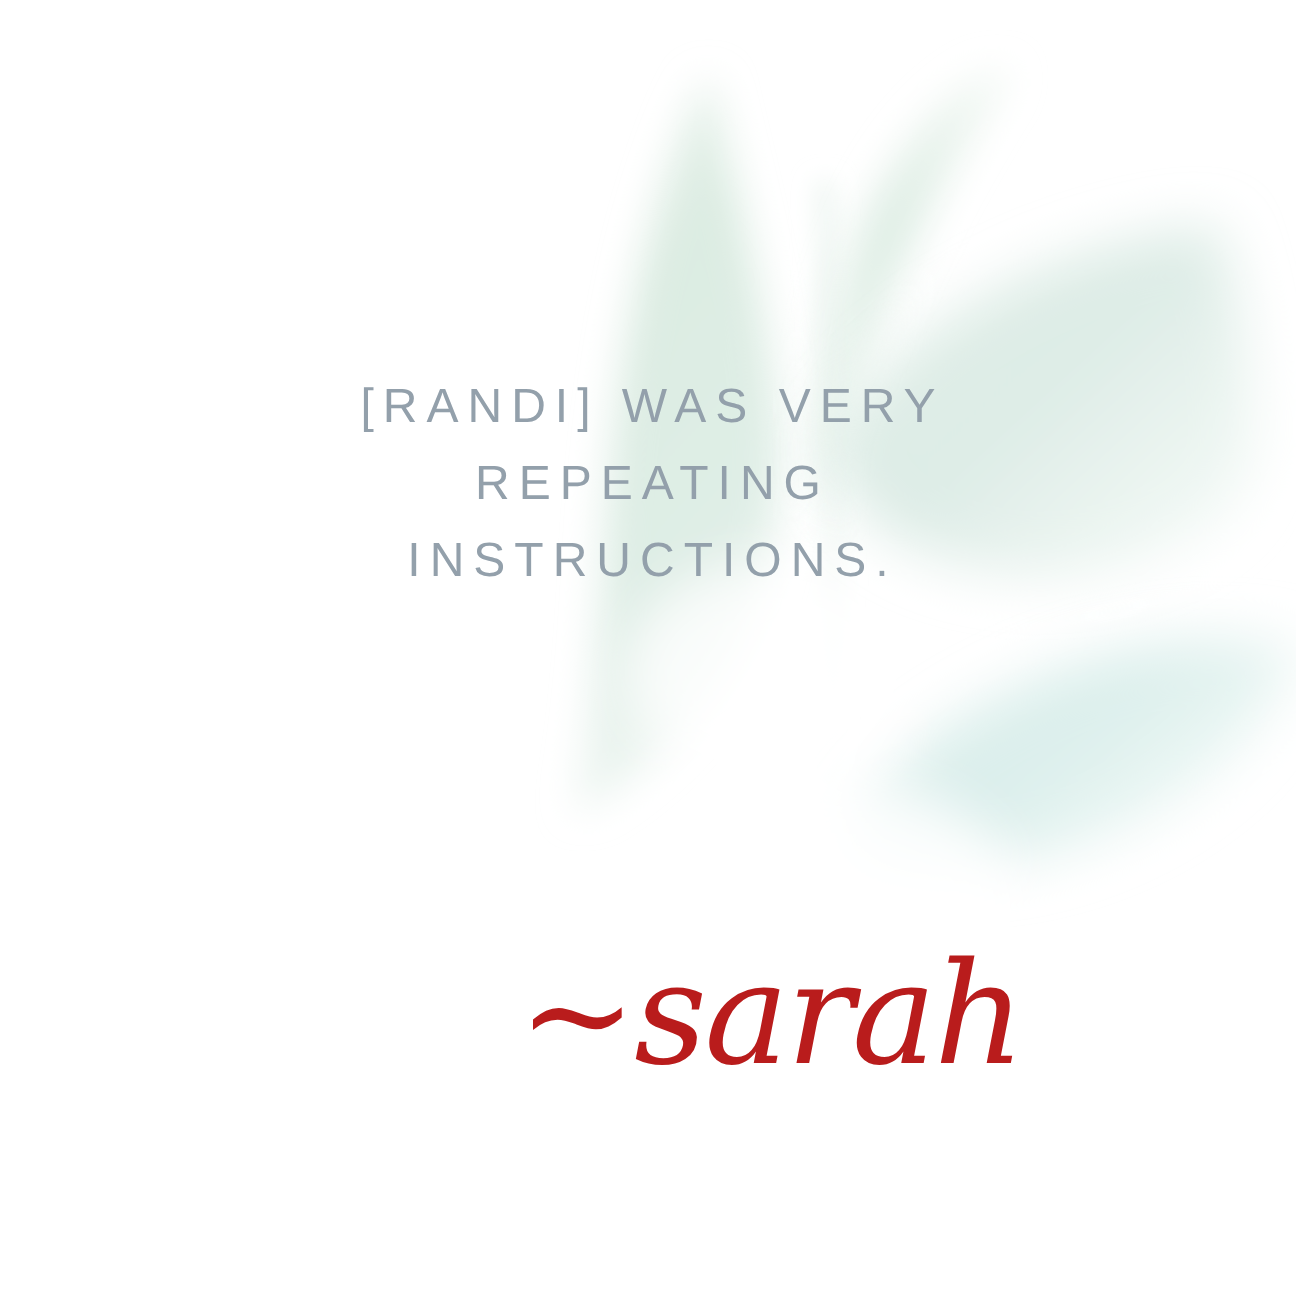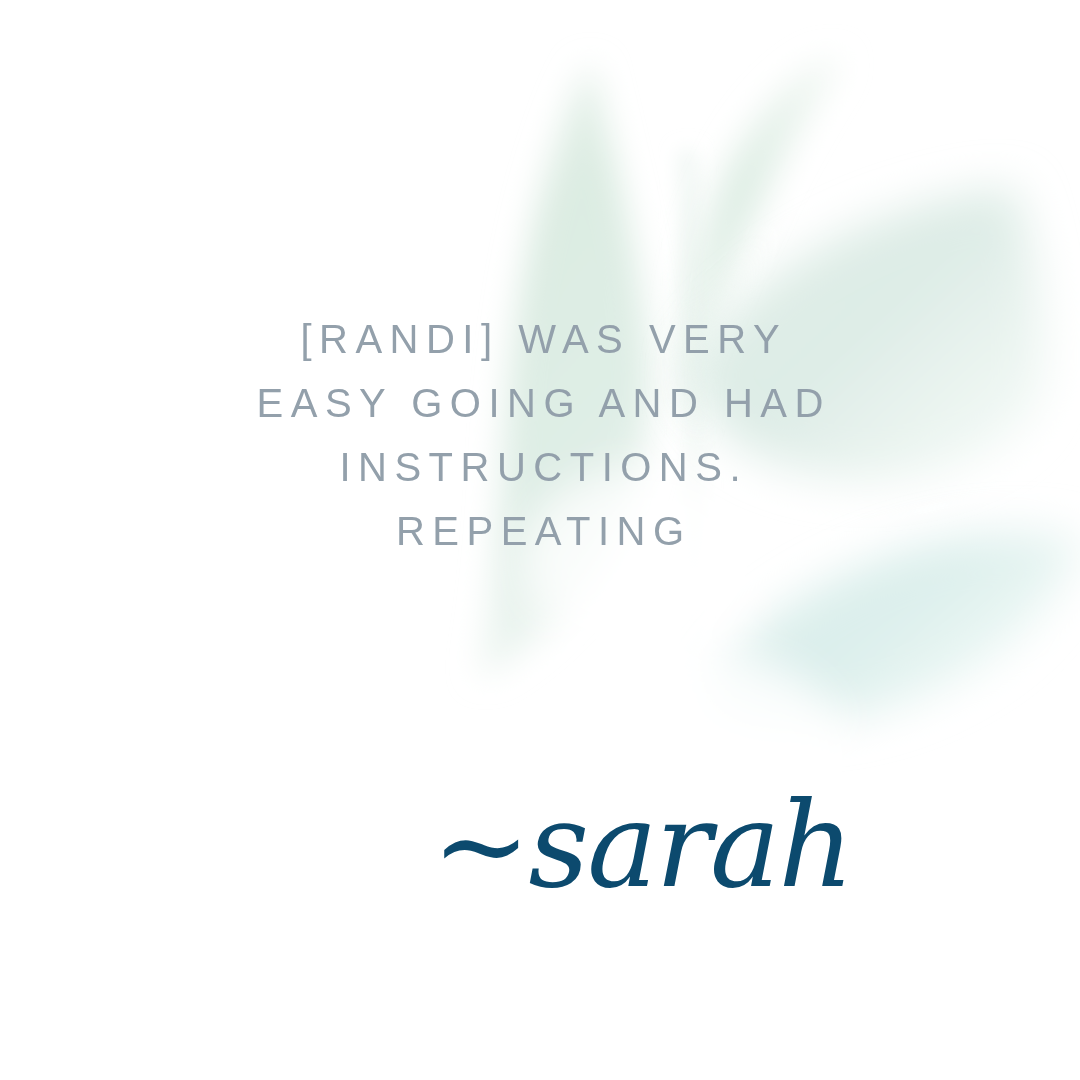--- a/index.html
+++ b/index.html
@@ -57,21 +57,21 @@
   }
   .signature {
     display: inline-block;
     position: relative;
     left: 102px;
     font-family: "DejaVu Serif", serif;
     font-style: italic;
     font-weight: 400;
     font-size: 118px;
     line-height: 1;
-    color: #0c4a6e;
+    color: #b91c1c;
     letter-spacing: -2px;
   }
 </style>
 </head>
 <body>
 
 <div class="canvas">
 
   <svg class="botanical" viewBox="0 0 1080 1080" aria-hidden="true">
     <defs>
@@ -157,22 +157,21 @@
     </g>
 
     <g filter="url(#soft-blur-lg)">
       <ellipse cx="640" cy="560" rx="120" ry="90" fill="#ffffff" opacity="0.75"></ellipse>
       <ellipse cx="700" cy="760" rx="150" ry="110" fill="#ffffff" opacity="0.85"></ellipse>
     </g>
   </svg>
 
   <div class="quote-block">
     <span class="quote-line">[RANDI] WAS VERY</span>
-    <span class="quote-line">EASY GOING AND HAD</span>
+    <span class="quote-line">REPEATING</span>
     <span class="quote-line">INSTRUCTIONS.</span>
-    <span class="quote-line">REPEATING</span>
   </div>
 
   <div class="signature-wrap">
     <span class="signature">~sarah</span>
   </div>
 
 </div>
 
 </body></html>

